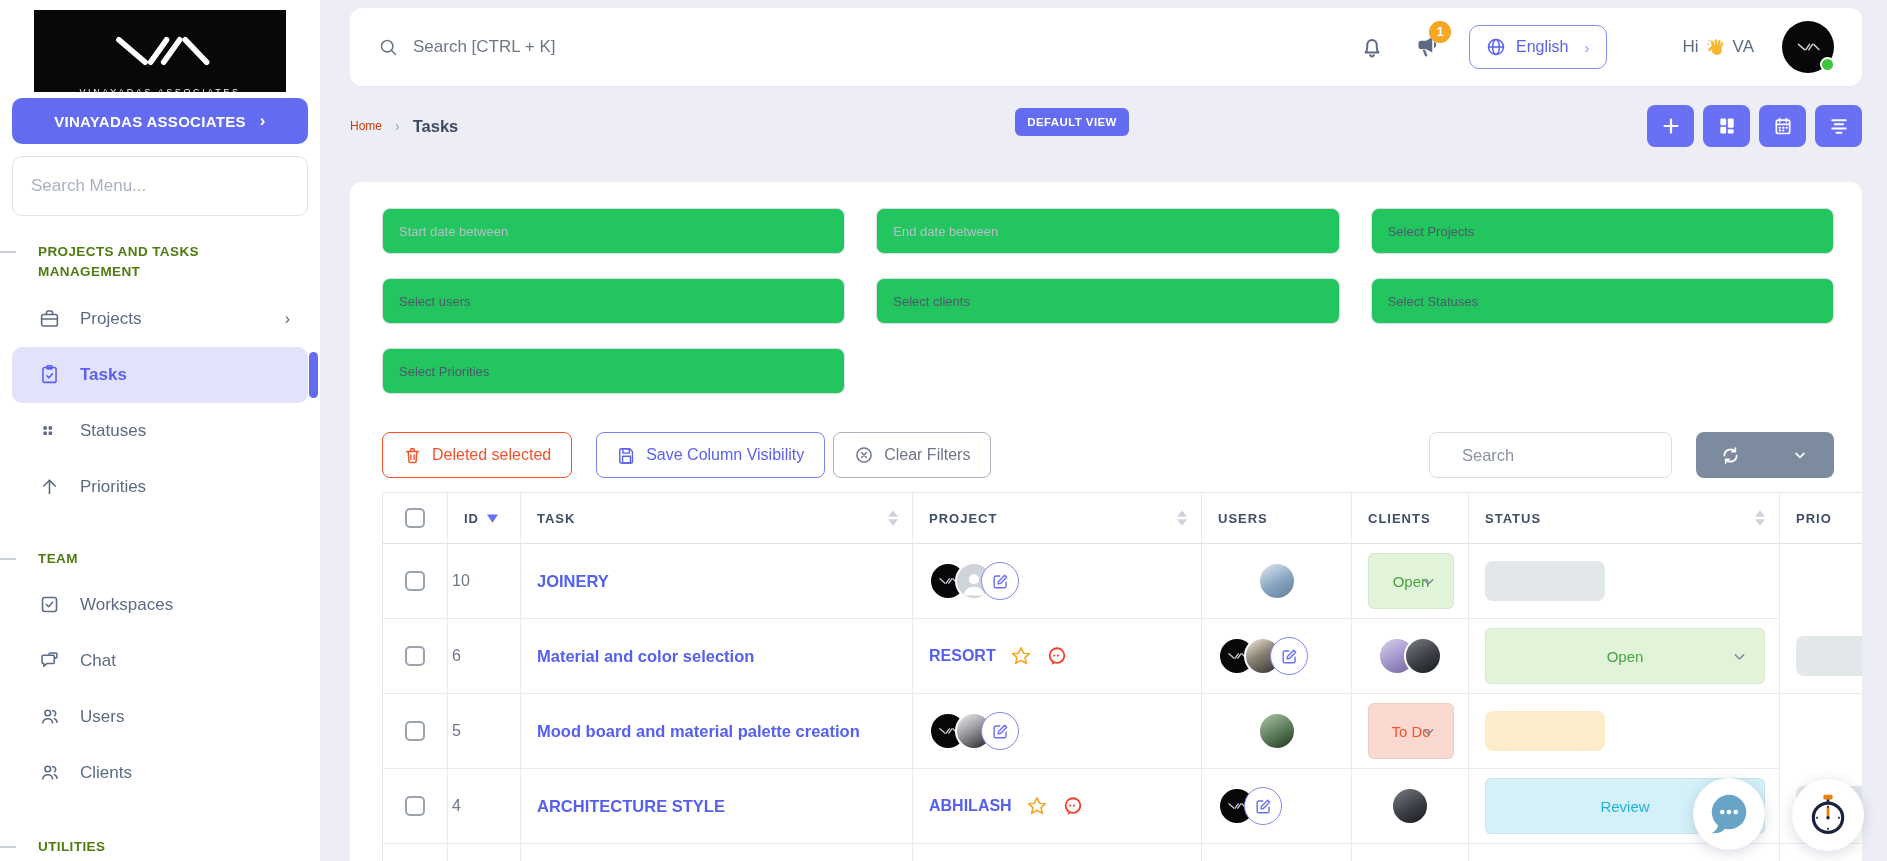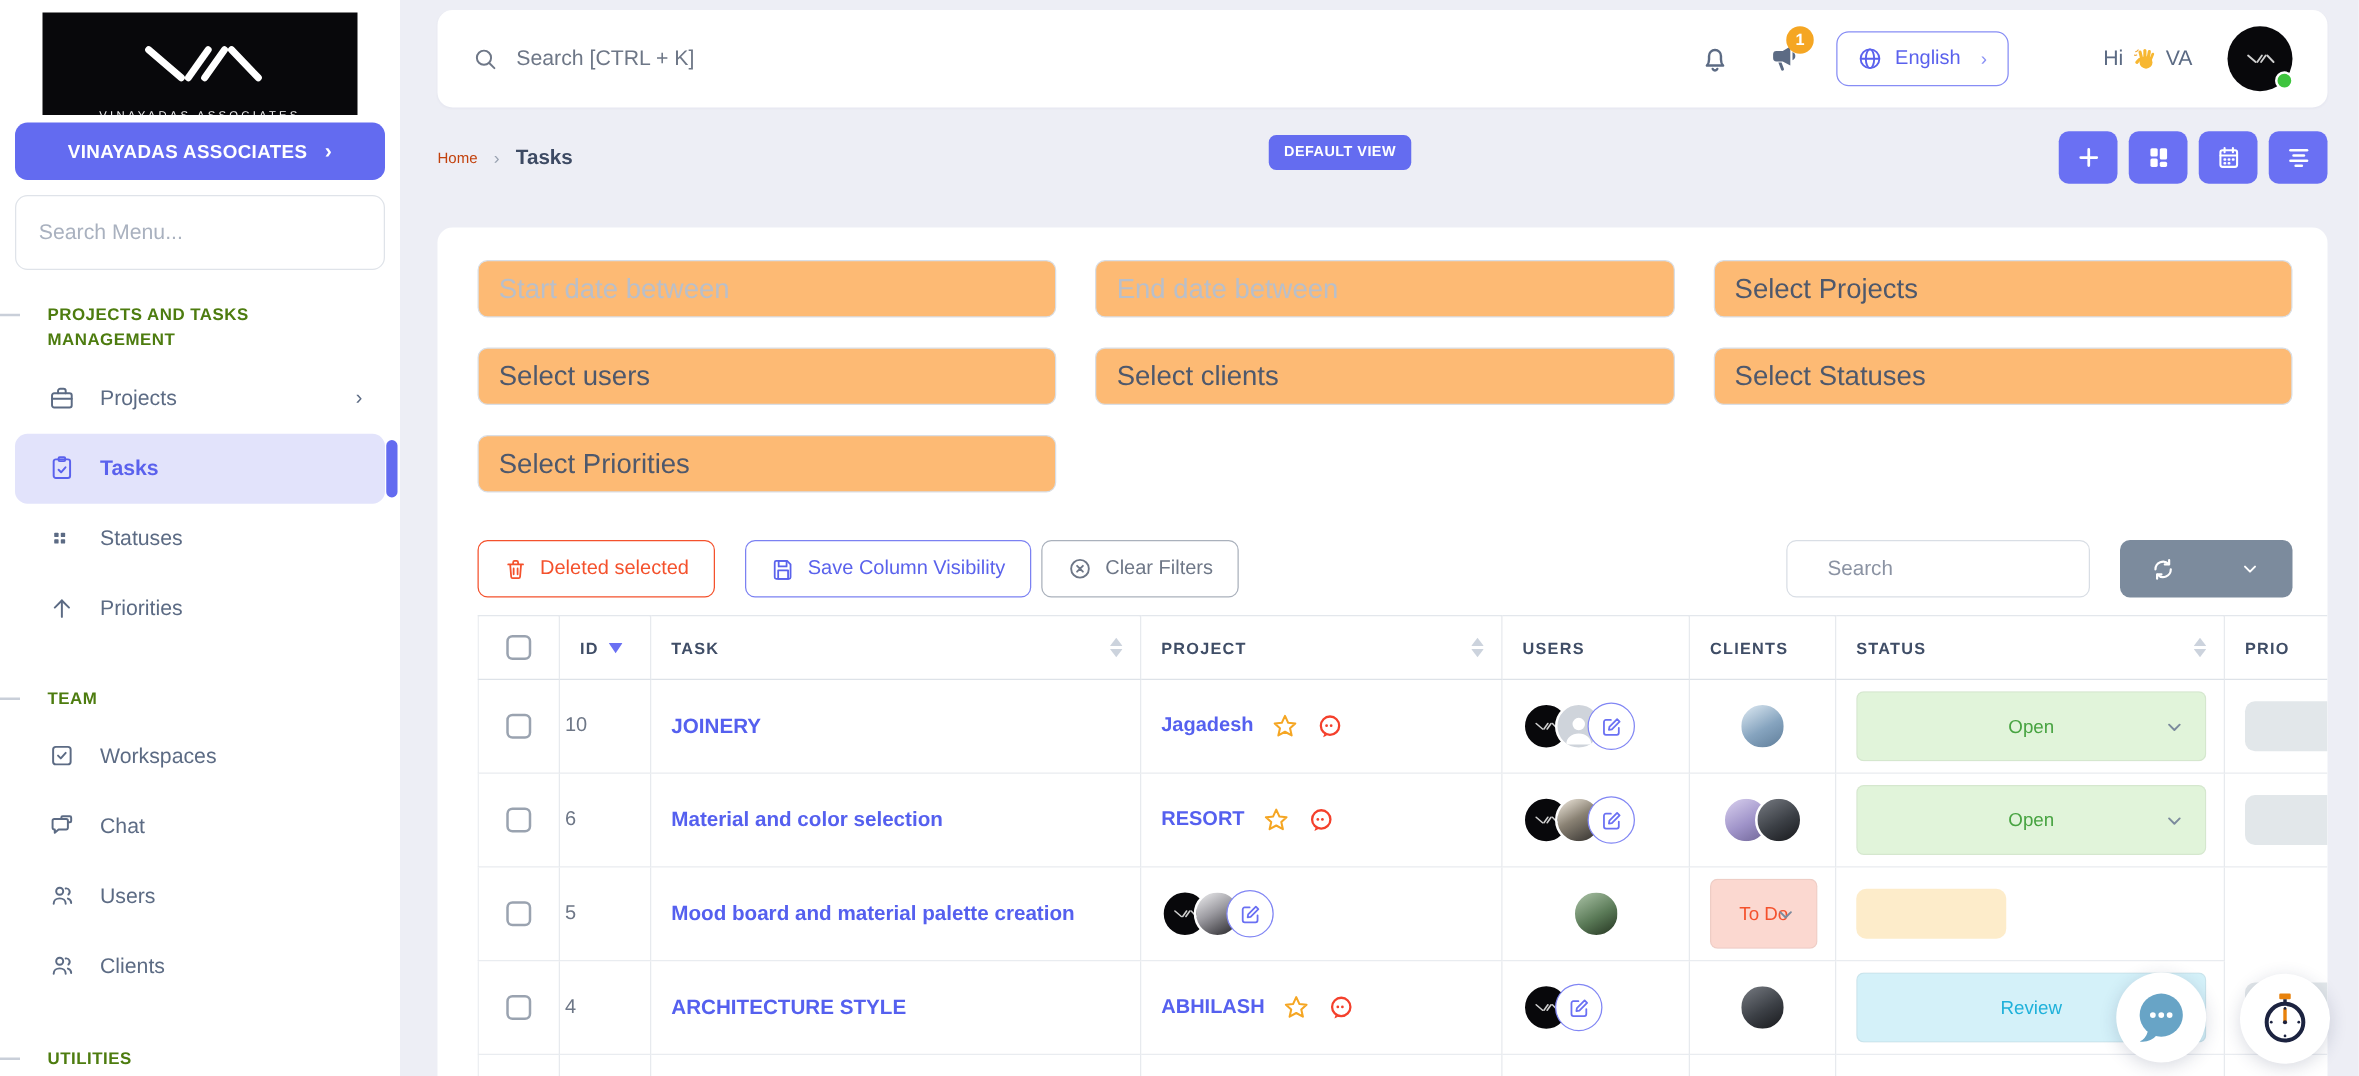--- a/index.html
+++ b/index.html
@@ -44,21 +44,21 @@
   .crumb-home { color:#c2410c; font-size:12px; cursor:pointer; }
   .crumb-sep { color:#98a1b0; margin:0 13px; font-size:14px; }
   .crumb-cur { color:#3d4a63; font-weight:bold; font-size:16.5px; }
   .view-badge { position:absolute; left:44%; top:6px; background:#646cf0; color:#fff; font-size:11.5px; font-weight:bold; letter-spacing:.4px; padding:8px 12px; border-radius:6px; }
   .view-btns { margin-left:auto; display:flex; gap:9px; }
   .vbtn { width:47px; height:42px; border:none; border-radius:8px; background:#6a70f3; color:#fff; display:flex; align-items:center; justify-content:center; cursor:pointer; }
 
   .card { margin:32px 25px 0 30px; height:679px; background:#fff; border-radius:12px 12px 0 0; padding:26px 0 0 32px; overflow:hidden; position:relative; }
   .card-inner { padding-right:28px; }
   .filters-grid { display:grid; grid-template-columns:repeat(3,1fr); column-gap:31px; row-gap:24px; }
-  .filter-field { height:46px; border:1px solid #d9dee5; border-radius:8px; padding:0 16px; font-size:22px; font-family:inherit; color:#4e586c; width:100%; background:#fdba74; }
+  .filter-field { height:46px; border:1px solid #d9dee5; border-radius:8px; padding:0 16px; font-size:13px; font-family:inherit; color:#4e586c; width:100%; background:#22c55e; }
   .filter-field.date::placeholder { color:#b8bfcb; }
   .filter-field.select::placeholder { color:#4e586c; }
 
   .toolbar { margin-top:38px; display:flex; align-items:center; gap:24px; }
   .tbtn { height:46px; display:flex; align-items:center; gap:10px; padding:0 20px; border-radius:8px; background:#fff; font-size:16px; font-family:inherit; cursor:pointer; }
   .tbtn.danger { border:1.5px solid #f4512c; color:#f4512c; }
   .tbtn.primary { border:1.5px solid #7b81f2; color:#5a62ec; }
   .tbtn.ghost { border:1.5px solid #aab1bc; color:#6e7787; margin-left:-16px; }
   .toolbar .spacer { flex:1; }
   .t-search { width:243px; height:46px; border:1px solid #d9dee5; border-radius:8px; padding:0 32px; font-size:16.5px; font-family:inherit; color:#4e586c; }
@@ -434,32 +434,20 @@
       </div>
 
       <div class="tgrid">
         <div class="td center">
             <span class="checkbox"></span>
           </div>
         <div class="td rid">10</div>
         <div class="td">
             <a class="task-link">JOINERY</a>
           </div>
-        <div class="td proj-cell">
-          <a class="proj-link">Jagadesh</a>
-          <svg class="star" width="22" height="22" viewBox="0 0 24 24" data-variant="outline">
-              <polygon points="12,3 14.8,9 21,9.6 16.4,13.8 17.8,20 12,16.8 6.2,20 7.6,13.8 3,9.6 9.2,9"></polygon>
-            </svg>
-          <svg class="cmt" width="22" height="22" viewBox="0 0 24 24">
-              <circle cx="12" cy="11.5" r="8" fill="none" stroke="currentColor" stroke-width="2"></circle>
-              <path d="M7.2 18.4 6 21.5l3.2-1.4z" fill="currentColor"></path>
-              <circle cx="9" cy="11.5" r="1.2" fill="currentColor"></circle>
-              <circle cx="13" cy="11.5" r="1.2" fill="currentColor"></circle>
-            </svg>
-        </div>
         <div class="td">
           <span class="av va">
               <svg width="22" height="8" viewBox="0 0 120 36">
                 <g stroke="#cfcfcf" stroke-width="7" stroke-linecap="round">
                   <line x1="16" y1="6" x2="44" y2="30"></line>
                   <line x1="50" y1="30" x2="67" y2="6"></line>
                   <line x1="64" y1="30" x2="81" y2="6"></line>
                   <line x1="87" y1="6" x2="110" y2="30"></line>
                 </g>
               </svg>

